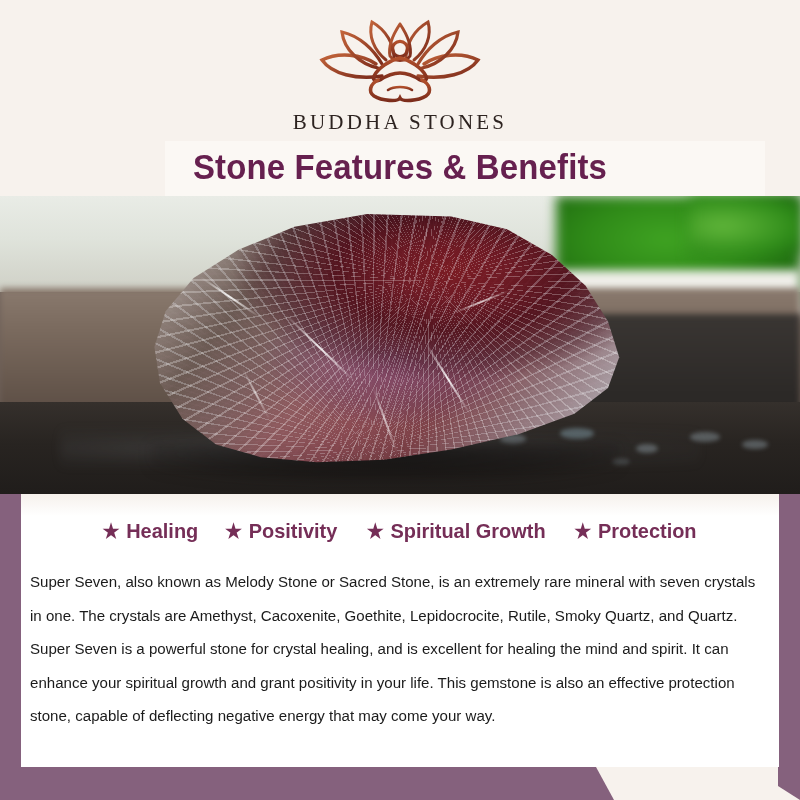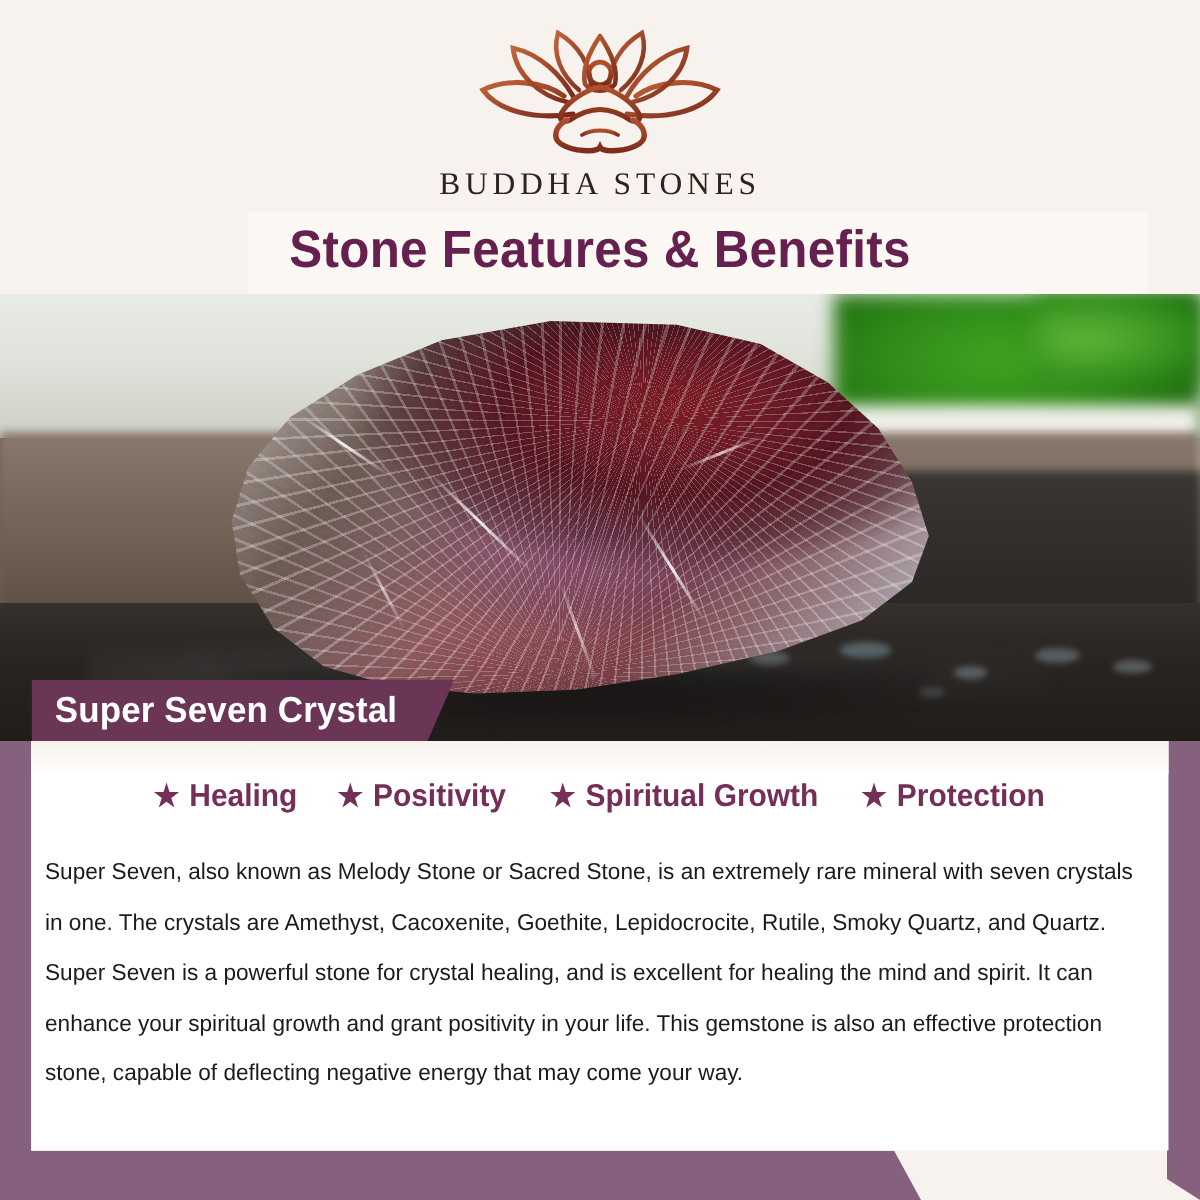--- a/index.html
+++ b/index.html
@@ -359,23 +359,20 @@
       <div class="facet-edge"></div>
       <div class="glint" style="left:16%;top:32%;width:72px;transform:rotate(34deg);"></div>
       <div class="glint" style="left:30%;top:52%;width:96px;transform:rotate(44deg);"></div>
       <div class="glint" style="left:54%;top:64%;width:84px;transform:rotate(58deg);"></div>
       <div class="glint" style="left:62%;top:34%;width:60px;transform:rotate(-22deg);opacity:.8;"></div>
       <div class="glint" style="left:44%;top:80%;width:70px;transform:rotate(70deg);opacity:.7;"></div>
       <div class="glint" style="left:22%;top:70%;width:58px;transform:rotate(62deg);opacity:.65;"></div>
     </div>
   </div>
 
-  <div class="stone-label">
-    <span>Super Seven Crystal</span>
-  </div>
 
   <div class="content">
     <div class="content-fade"></div>
 
     <div class="benefits">
       <div class="benefit">
         <span class="star">★</span>
         <span>Healing</span>
       </div>
       <div class="benefit">

